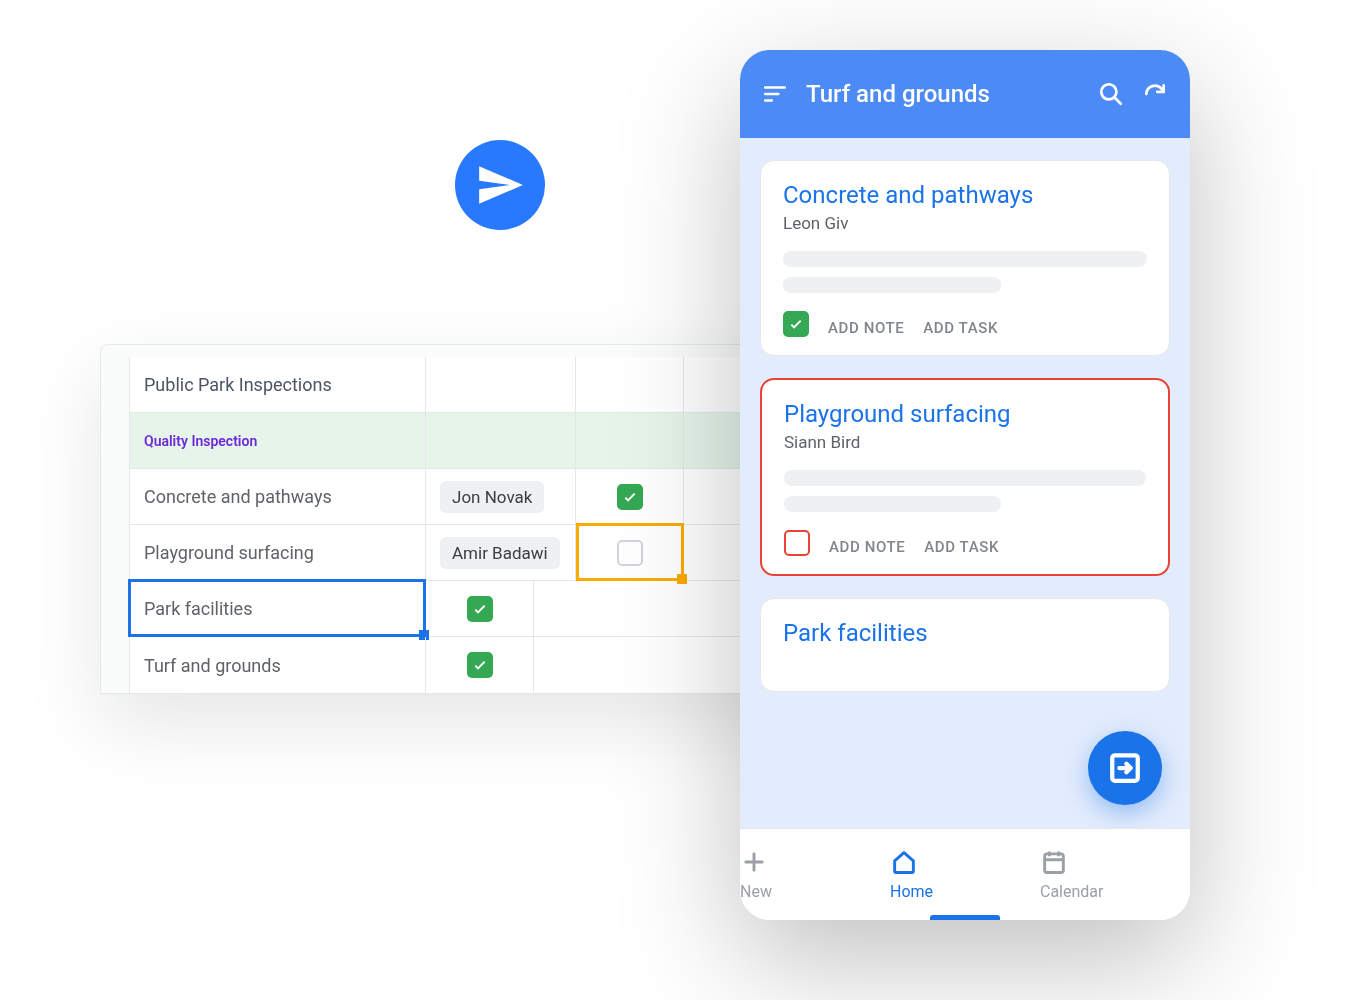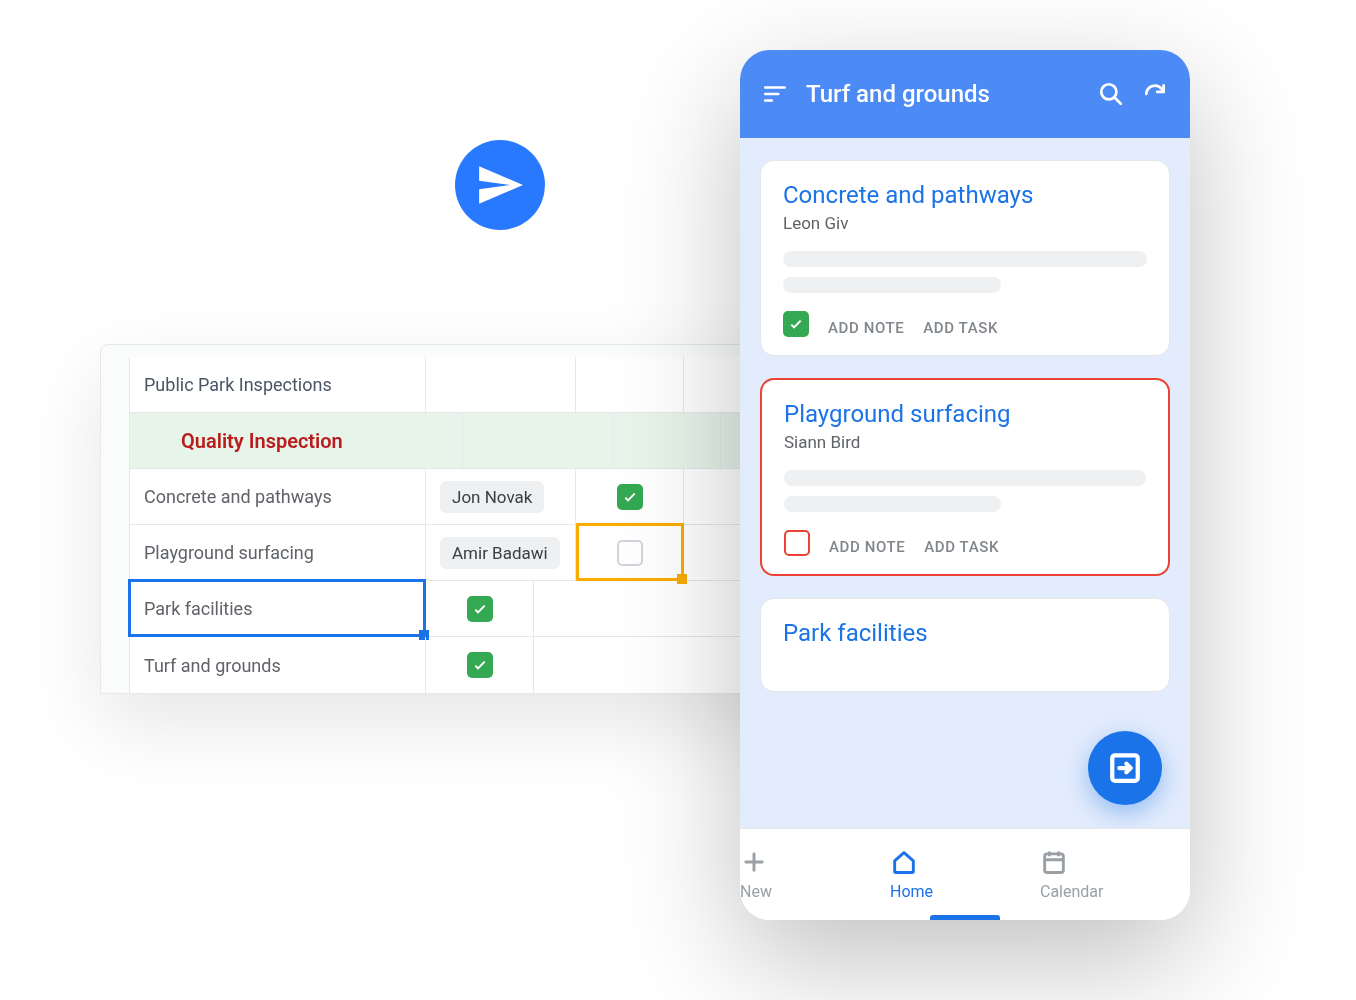--- a/index.html
+++ b/index.html
@@ -46,21 +46,21 @@
 }
 .sheet-row {
   display: flex;
   border-bottom: 1px solid #e5e7eb;
   position: relative;
   height: 56px;
   align-items: stretch;
 }
 .sheet-row.title-row .cell-a { font-size: 18px; color: #4b5563; }
 .sheet-row.section-row { background: #e6f4ea; }
-.sheet-row.section-row .cell-a { color: #b91c1c; font-weight: 600; font-size: 20px; margin-left: 37px; }
+.sheet-row.section-row .cell-a { color: #6d28d9; font-weight: 600; font-size: 14px; }
 .cell {
   display: flex;
   align-items: center;
   padding: 0 14px;
   border-right: 1px solid #e5e7eb;
 }
 .cell-a { width: 296px; color: #5f6368; font-size: 18px; }
 .cell-b { width: 150px; }
 .cell-c { width: 108px; justify-content: center; }
 .cell-d { flex: 1; }

